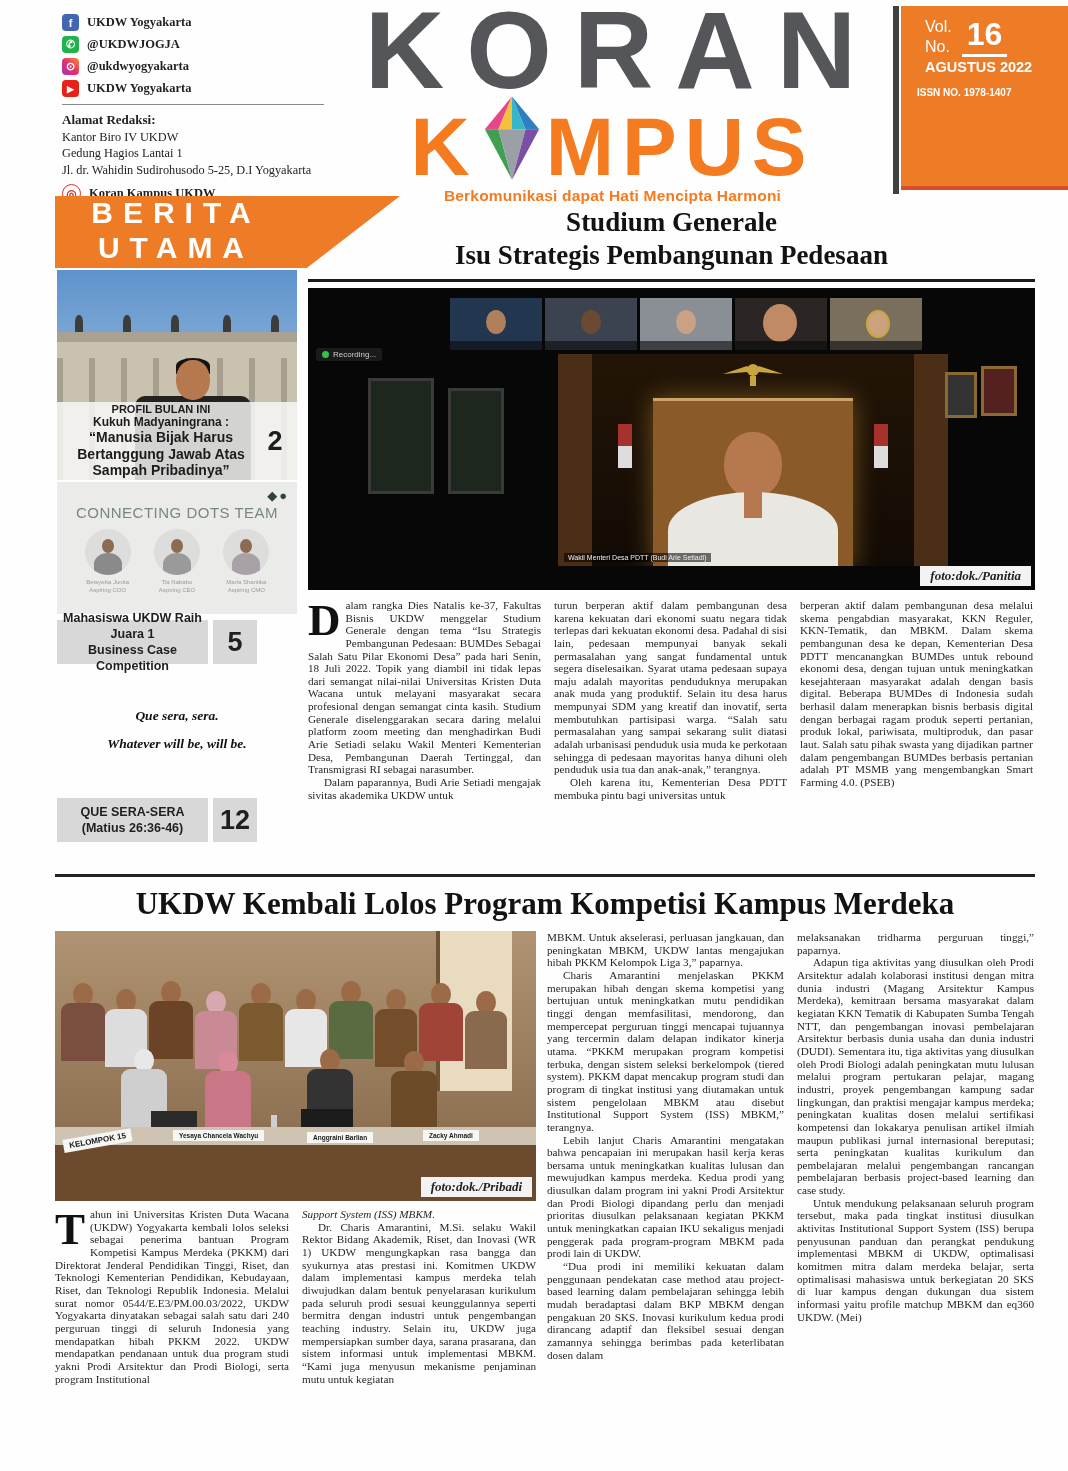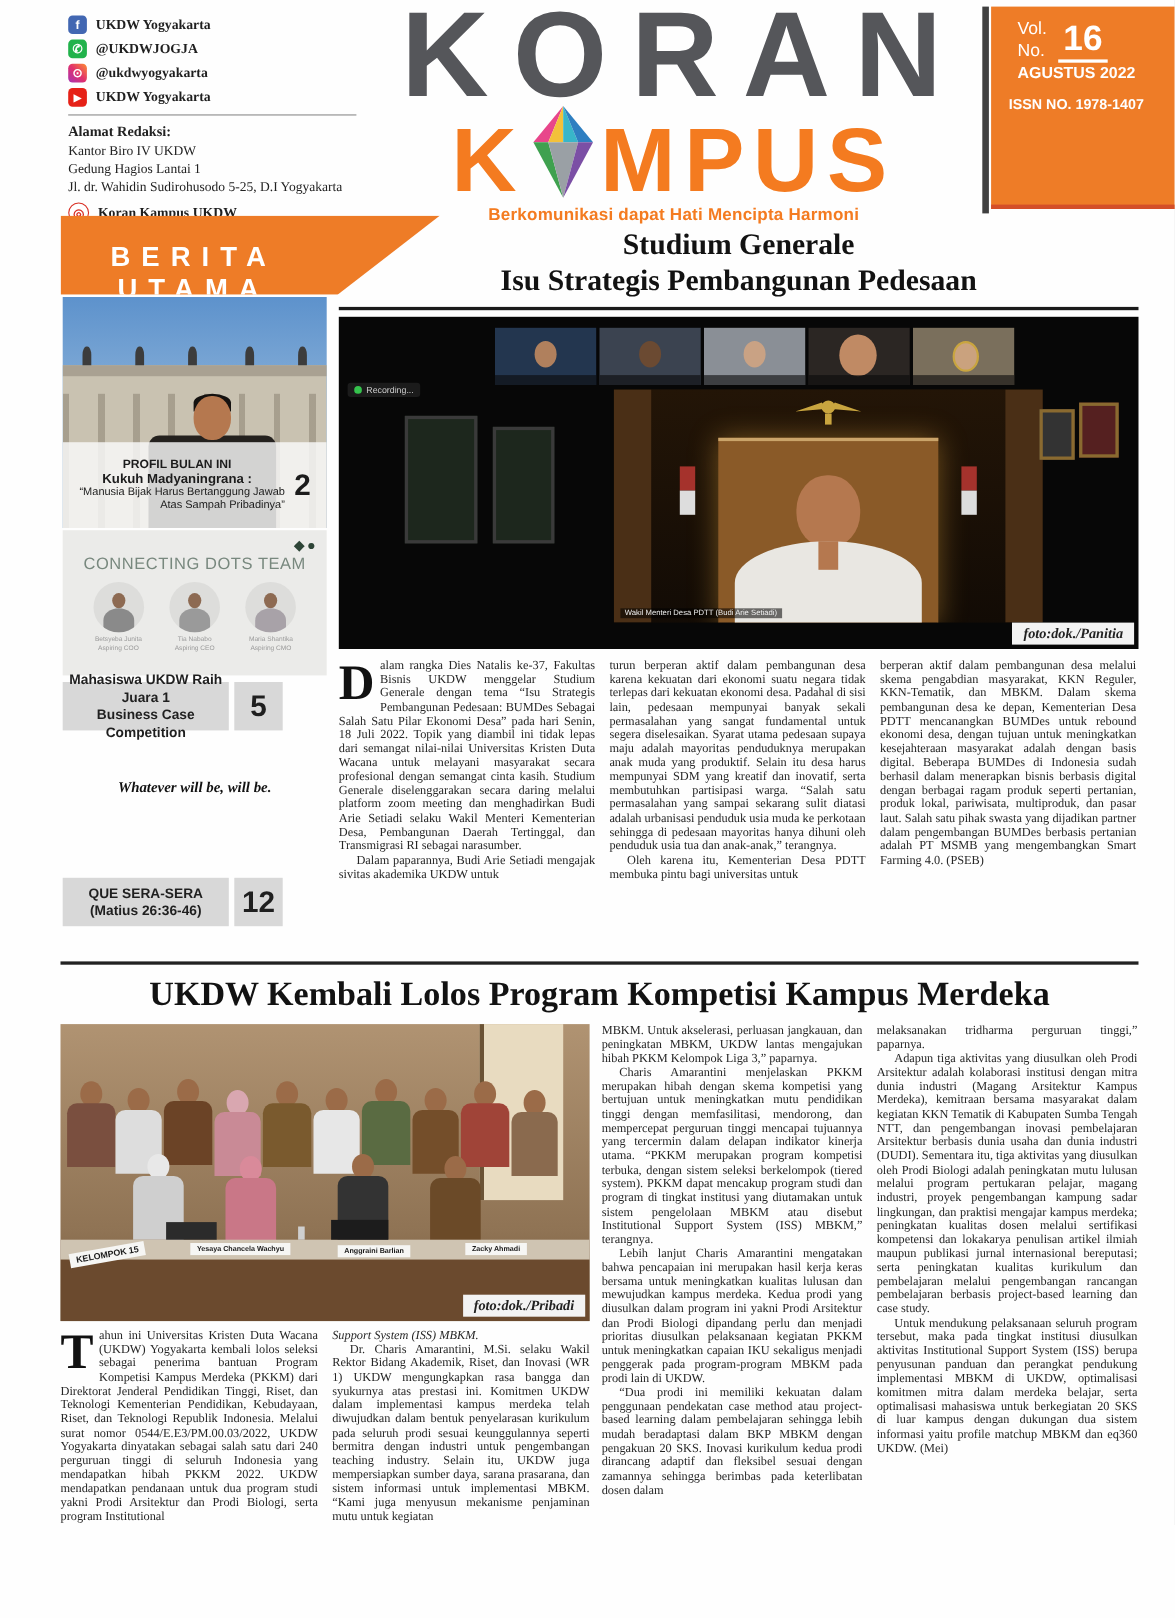--- a/index.html
+++ b/index.html
@@ -32,44 +32,44 @@
   
   .issue-bar{position:absolute;left:893px;top:6px;width:6px;height:188px;background:#404040;}
   .issue{position:absolute;left:901px;top:6px;width:167px;height:184px;background:#ee7c27;
          border-bottom:4px solid #d44f28;color:#fff;font-family:"Liberation Sans",sans-serif;
          padding:10px 0 0 24px;box-sizing:border-box;}
   .vn{display:flex;gap:10px;align-items:center;}
   .vn-l{font-size:16px;line-height:1.25;}
   .vn-v{font-size:32px;font-weight:bold;border-bottom:3px solid #fff;padding:0 5px 1px 5px;}
   .big-no{font-size:74px;font-weight:bold;line-height:.95;letter-spacing:2px;margin:2px 0 0 2px;}
   .month{font-size:14.5px;font-weight:bold;margin-top:2px;}
-  .issn{font-size:13px;font-weight:bold;margin-top:12px;margin-left:-8px;}
+  .issn{font-size:10px;font-weight:bold;margin-top:12px;margin-left:-8px;}
   
   .banner{position:absolute;left:55px;top:196px;width:345px;height:72px;background:#ee7c27;
           clip-path:polygon(0 0,100% 0,73% 100%,0 100%);}
-  .banner-in{width:242px;padding-top:24px;text-align:center;color:#fff;
-             font-family:"Liberation Sans",sans-serif;font-weight:bold;font-size:25px;
+  .banner-in{width:242px;padding-top:0;text-align:center;color:#fff;
+             font-family:"Liberation Sans",sans-serif;font-weight:bold;font-size:30px;
              letter-spacing:10px;line-height:1.16;}
   .profile{position:absolute;left:57px;top:270px;width:240px;height:210px;overflow:hidden;
            background:linear-gradient(#5d92cc,#9dbede 70%);}
   .building{position:absolute;left:0;bottom:0;width:100%;height:148px;background:#c9c2b1;}
   .building .cols{position:absolute;left:0;top:26px;width:100%;height:122px;
       background:repeating-linear-gradient(90deg,rgba(88,78,62,.30) 0 6px,transparent 6px 32px);}
   .roof{position:absolute;left:0;top:0;width:100%;height:10px;background:#a9a192;}
   .statue{position:absolute;width:8px;height:17px;background:#3c3c3c;border-radius:45% 45% 0 0;top:-17px;}
   .man-body{position:absolute;left:78px;bottom:0;width:116px;height:84px;background:#24211e;border-radius:10px 10px 0 0;}
   .man-head{position:absolute;left:119px;bottom:80px;width:34px;height:40px;background:#b5784f;border-radius:48%;}
   .man-hair{position:absolute;left:119px;bottom:106px;width:34px;height:16px;background:#151210;border-radius:50% 50% 0 0;}
   .p-caption{position:absolute;left:0;bottom:0;width:100%;height:78px;background:rgba(250,250,250,.82);
              display:flex;align-items:center;box-sizing:border-box;padding:4px 6px;
              font-family:"Liberation Sans",sans-serif;color:#1c1c1c;}
   .p-cap-text{flex:1;text-align:center;}
   .p-kicker{font-size:11px;font-weight:bold;}
   .p-name{font-size:12px;font-weight:bold;}
-  .p-quote{font-size:10px;font-weight:normal;line-height:1.18;text-align:right;}
+  .p-quote{font-size:14px;font-weight:bold;line-height:1.18;}
   .p-num{width:32px;font-size:27px;font-weight:bold;text-align:center;}
   .team{position:absolute;left:57px;top:482px;width:240px;height:132px;background:#ebebe9;overflow:hidden;}
   .team-logos{position:absolute;top:6px;right:8px;font-size:13px;color:#2d4436;letter-spacing:2px;}
   .team-title{margin-top:22px;text-align:center;font-family:"Liberation Sans",sans-serif;
               font-size:15px;color:#78887e;letter-spacing:.5px;}
   .avatars{display:flex;justify-content:space-around;padding:8px 16px 0 16px;}
   .avatar{width:64px;text-align:center;font-family:"Liberation Sans",sans-serif;}
   .av-c{width:46px;height:46px;border-radius:50%;background:#dddddb;margin:0 auto;position:relative;overflow:hidden;}
   .av-c .hd{position:absolute;left:17px;top:10px;width:12px;height:14px;border-radius:50%;background:#8d6a52;}
   .av-c .sh{position:absolute;left:9px;top:24px;width:28px;height:22px;border-radius:50% 50% 0 0;background:#8a8a8a;}
@@ -275,20 +275,21 @@
 
   <div class="teaser t1">
     <div class="t-main">
       <span>Mahasiswa UKDW Raih Juara 1</span>
       <span>Business Case Competition</span>
     </div>
     <div class="t-num">5</div>
   </div>
 
   <div class="verse">
+    <div>Que sera, sera.</div>
     <div>Whatever will be, will be.</div>
   </div>
 
   <div class="teaser t2">
     <div class="t-main">
       <span>QUE SERA-SERA</span>
       <span>(Matius 26:36-46)</span>
     </div>
     <div class="t-num">12</div>
   </div>

